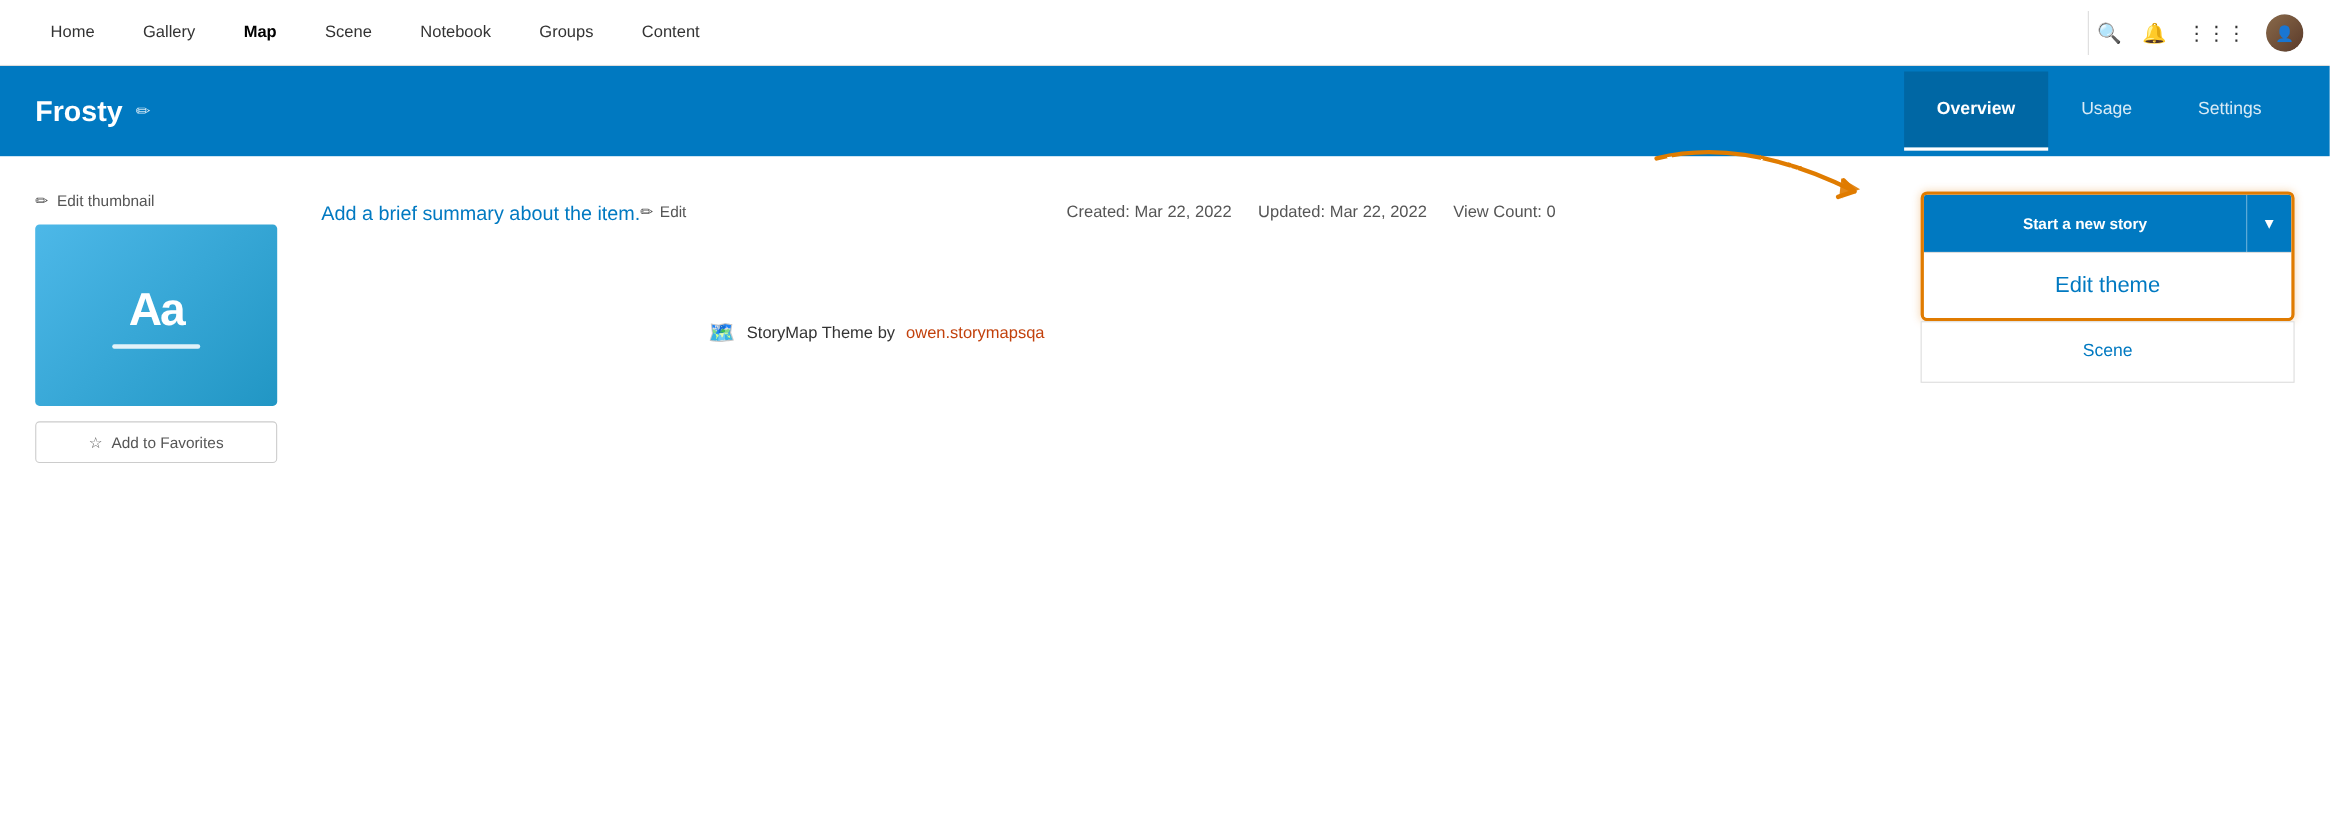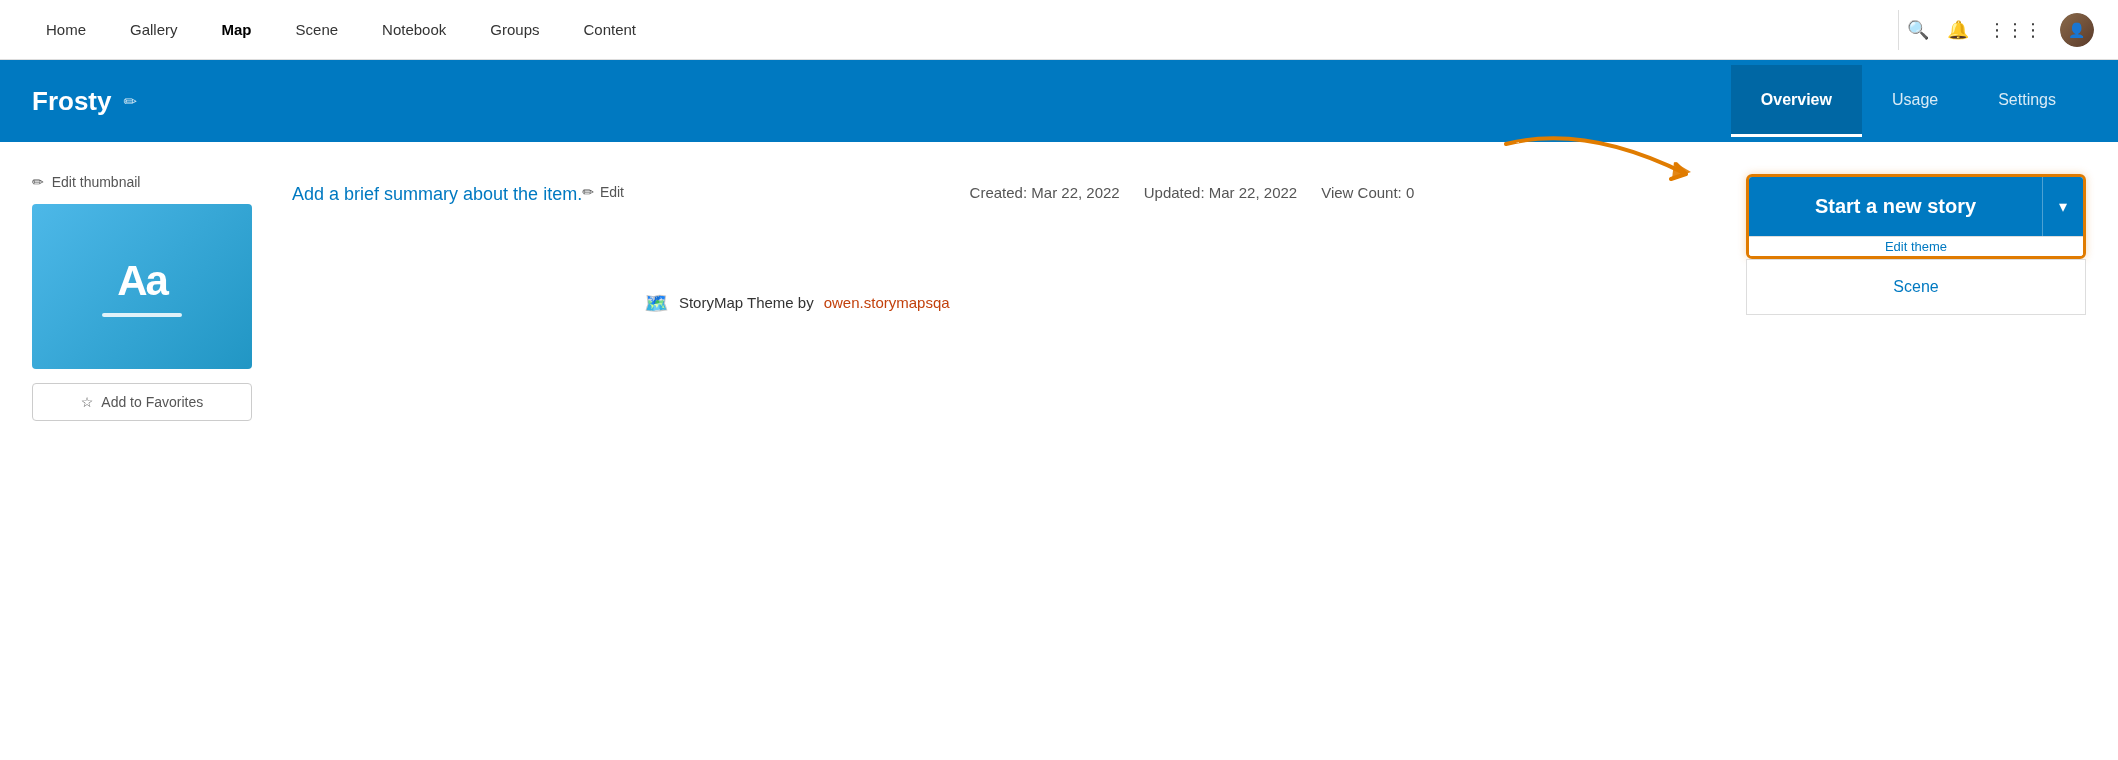--- a/index.html
+++ b/index.html
@@ -260,21 +260,21 @@
 
     .start-story-btn-wrap {
       display: flex;
     }
     .start-story-btn {
       flex: 1;
       background: #0079c1;
       color: #fff;
       border: none;
       padding: 18px 24px;
-      font-size: 20px;
+      font-size: 14px;
       font-weight: 600;
       cursor: pointer;
       text-align: center;
     }
     .start-story-dropdown {
       background: #0079c1;
       border: none;
       border-left: 1px solid rgba(255,255,255,0.3);
       padding: 0 16px;
       cursor: pointer;
@@ -284,22 +284,22 @@
       align-items: center;
     }
 
     .edit-theme-btn {
       display: block;
       width: 100%;
       background: #fff;
       color: #0079c1;
       border: none;
       border-top: 1px solid #ddd;
-      padding: 2px 24px;
-      font-size: 13px;
+      padding: 18px 24px;
+      font-size: 20px;
       font-weight: 500;
       cursor: pointer;
       text-align: center;
     }
 
     .share-btn {
       display: block;
       width: 100%;
       background: #fff;
       color: #0079c1;

